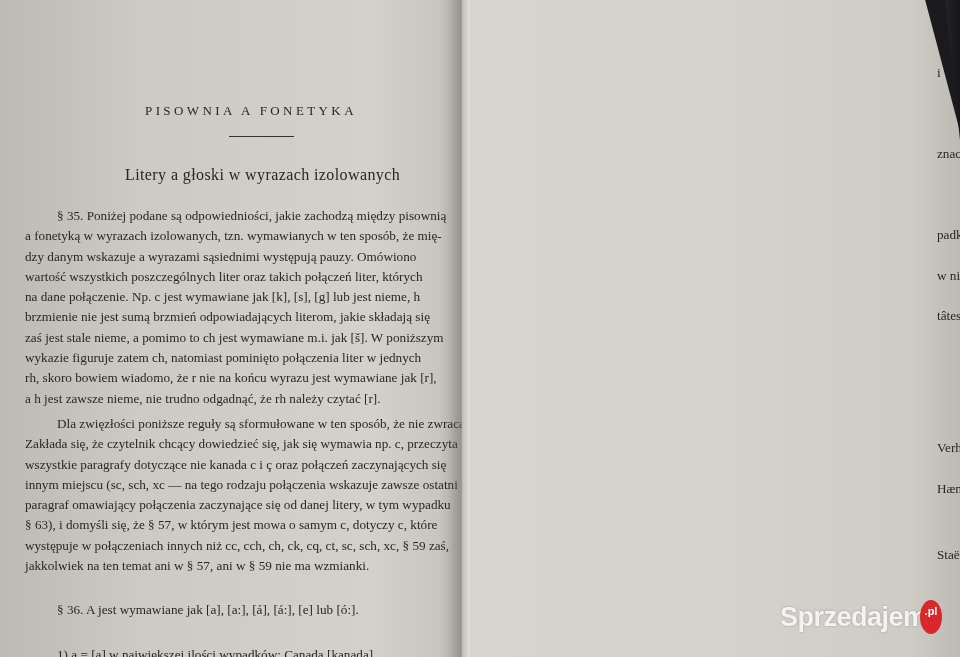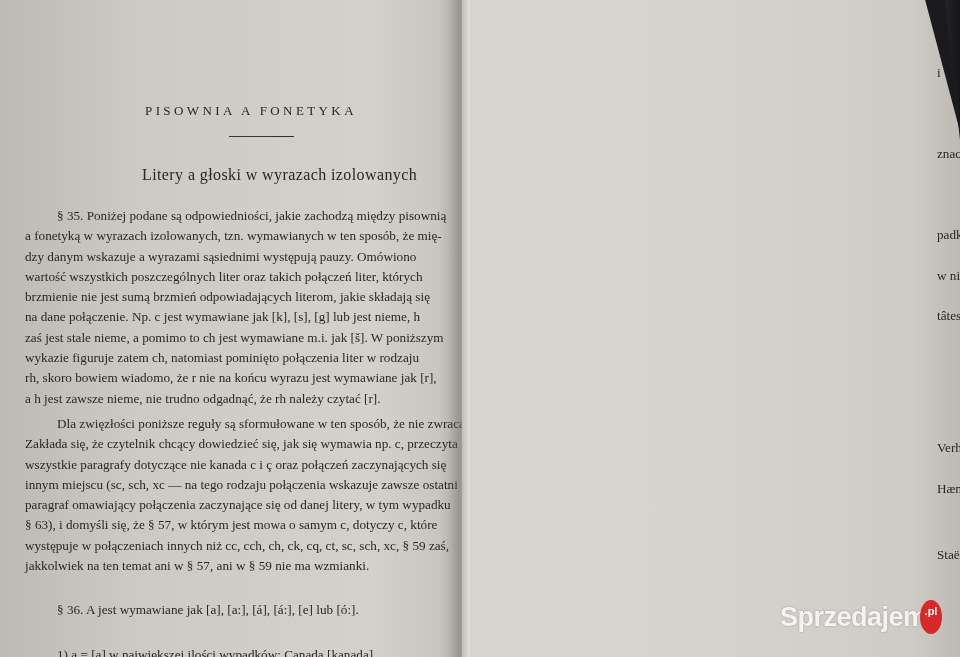--- a/index.html
+++ b/index.html
@@ -27,21 +27,21 @@
     background:linear-gradient(90deg,rgba(120,118,112,0) 0%,rgba(120,118,112,.35) 55%,rgba(235,233,228,.6) 100%);
   }
   .dark-edge { position:absolute; right:0; top:0; width:38px; height:140px;
     background:linear-gradient(90deg,#c8c5be 0%,#2b2a30 40%,#16161a 100%);
     clip-path:polygon(60% 0,100% 0,100% 100%,100% 100%); }
   .chapter-title {
     position:absolute; left:145px; top:103px; font-size:13px; letter-spacing:3.4px;
   }
   .title-rule { position:absolute; left:229px; top:136px; width:65px; border-top:1px solid #333; }
   .section-title {
-    position:absolute; left:142px; top:166px; font-size:16px; letter-spacing:.4px;
+    position:absolute; left:125px; top:166px; font-size:16px; letter-spacing:.4px;
   }
   .text { position:absolute; font-size:13.2px; line-height:20.3px; white-space:nowrap; }
   .left-text { left:25px; top:182px; width:430px; }
   .right-text { left:475px; top:2px; width:440px; }
   .ln { display:block; }
   .ln.ind { padding-left:32px;margin-top:24px; }
   .ln.ind2 { padding-left:23px; }
   .ln.gap { margin-top:5px; }
   .watermark {
     position:absolute; left:780px; top:602px; font-family:"Liberation Sans",sans-serif;
@@ -60,24 +60,24 @@
 
 <div class="page page-left">
   <div class="chapter-title">PISOWNIA A FONETYKA</div>
   <div class="title-rule"></div>
   <div class="section-title">Litery a głoski w wyrazach izolowanych</div>
   <div class="text left-text" id="left-text">
       <span class="ln ind">§ 35. Poniżej podane są odpowiedniości, jakie zachodzą między pisownią</span>
       <span class="ln ">a fonetyką w wyrazach izolowanych, tzn. wymawianych w ten sposób, że mię-</span>
       <span class="ln ">dzy danym wskazuje a wyrazami sąsiednimi występują pauzy. Omówiono</span>
       <span class="ln ">wartość wszystkich poszczególnych liter oraz takich połączeń liter, których</span>
+      <span class="ln ">na dane połączenie. Np. c jest wymawiane jak [k], [s], [g] lub jest nieme, h</span>
       <span class="ln ">brzmienie nie jest sumą brzmień odpowiadających literom, jakie składają się</span>
-      <span class="ln ">na dane połączenie. Np. c jest wymawiane jak [k], [s], [g] lub jest nieme, h</span>
       <span class="ln ">zaś jest stale nieme, a pomimo to ch jest wymawiane m.i. jak [š]. W poniższym</span>
-      <span class="ln ">wykazie figuruje zatem ch, natomiast pominięto połączenia liter w rodzaju</span>
+      <span class="ln ">wykazie figuruje zatem ch, natomiast pominięto połączenia liter w jednych</span>
       <span class="ln ">rh, skoro bowiem wiadomo, że r nie na końcu wyrazu jest wymawiane jak [r],</span>
       <span class="ln ">a h jest zawsze nieme, nie trudno odgadnąć, że rh należy czytać [r].</span>
       <span class="ln ind gap">Dla zwięzłości poniższe reguły są sformułowane w ten sposób, że nie zwraca</span>
       <span class="ln ">Zakłada się, że czytelnik chcący dowiedzieć się, jak się wymawia np. c, przeczyta</span>
       <span class="ln ">wszystkie paragrafy dotyczące nie kanada c i ç oraz połączeń zaczynających się</span>
       <span class="ln ">innym miejscu (sc, sch, xc — na tego rodzaju połączenia wskazuje zawsze ostatni</span>
       <span class="ln ">paragraf omawiający połączenia zaczynające się od danej litery, w tym wypadku</span>
       <span class="ln ">§ 63), i domyśli się, że § 57, w którym jest mowa o samym c, dotyczy c, które</span>
       <span class="ln ">występuje w połączeniach innych niż cc, cch, ch, ck, cq, ct, sc, sch, xc, § 59 zaś,</span>
       <span class="ln ">jakkolwiek na ten temat ani w § 57, ani w § 59 nie ma wzmianki.</span>

